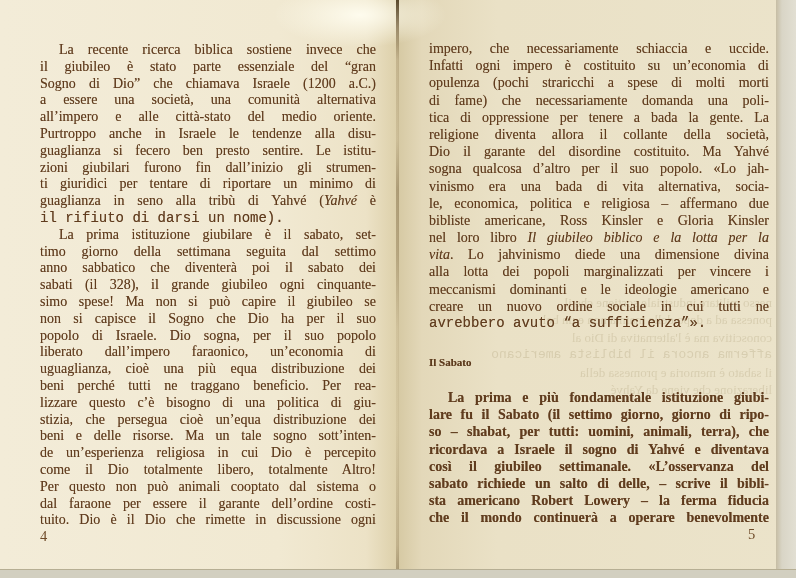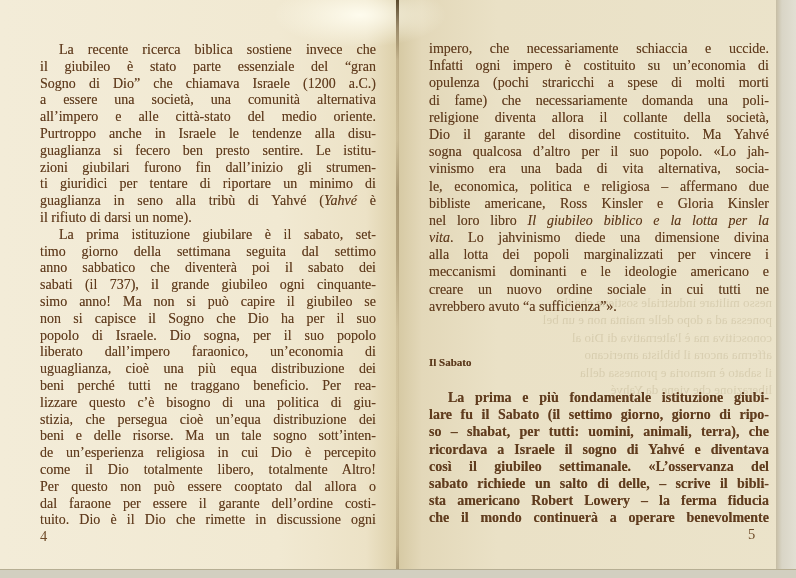--- a/index.html
+++ b/index.html
@@ -29,21 +29,21 @@
       rgba(75,57,28,0.9) 0px, rgba(104,82,46,0.6) 28px, rgba(140,118,78,0.3) 60px,
       rgba(150,128,88,0.22) 140px, rgba(118,96,58,0.45) 190px, rgba(126,104,64,0.4) 255px,
       rgba(155,133,93,0.18) 330px, rgba(160,140,100,0.14) 430px,
       rgba(132,110,72,0.3) 545px, rgba(108,88,52,0.5) 578px);
   }
   .textblock { position:absolute; color:#603c1e; font-size:14px;
     text-shadow:0 0 0.4px rgba(96,60,30,0.55); }
   .page-left .line { height:16.8px; line-height:16.8px; }
   .page-right .line { height:17.2px; line-height:17.2px; }
   .line { text-align:justify; text-align-last:justify; overflow:hidden; }
-  .line.end { text-align-last:left; }
+  .line.end { text-align-last:left;font-family:Liberation Mono, monospace; }
   .line.indent { padding-left:19px; }
   .it { font-style:italic;margin-top:25px; }
   .heading { position:absolute; font-weight:bold; font-size:11px; color:#5c3a1d;
     text-shadow:0 0 0.4px rgba(92,58,29,0.55); }
   .pagenum { position:absolute; font-size:14.5px; color:#6e4a28; }
   .ghost {
     position:absolute; left:24px; top:294px; width:350px;
     transform:scaleX(-1); color:#8d7c4e; opacity:0.2; filter:blur(0.6px);
     font-size:13px; line-height:17.4px; text-align:left;
   }
@@ -71,53 +71,54 @@
         <div class="line"><span>all’impero e alle città-stato del medio oriente.</span></div>
         <div class="line"><span>Purtroppo anche in Israele le tendenze alla disu-</span></div>
         <div class="line"><span>guaglianza si fecero ben presto sentire. Le istitu-</span></div>
         <div class="line"><span>zioni giubilari furono fin dall’inizio gli strumen-</span></div>
         <div class="line"><span>ti giuridici per tentare di riportare un minimo di</span></div>
         <div class="line"><span>guaglianza in seno alla tribù di Yahvé (</span><span class="it">Yahvé</span><span> è</span></div>
         <div class="line end"><span>il rifiuto di darsi un nome).</span></div>
         <div class="line indent"><span>La prima istituzione giubilare è il sabato, set-</span></div>
         <div class="line"><span>timo giorno della settimana seguita dal settimo</span></div>
         <div class="line"><span>anno sabbatico che diventerà poi il sabato dei</span></div>
-        <div class="line"><span>sabati (il 737), il grande giubileo ogni cinquante-</span></div>
-        <div class="line"><span>simo anno! Ma non si può capire il giubileo se</span></div>
+        <div class="line"><span>sabati (il 328), il grande giubileo ogni cinquante-</span></div>
+        <div class="line"><span>simo spese! Ma non si può capire il giubileo se</span></div>
         <div class="line"><span>non si capisce il Sogno che Dio ha per il suo</span></div>
         <div class="line"><span>popolo di Israele. Dio sogna, per il suo popolo</span></div>
         <div class="line"><span>liberato dall’impero faraonico, un’economia di</span></div>
         <div class="line"><span>uguaglianza, cioè una più equa distribuzione dei</span></div>
         <div class="line"><span>beni perché tutti ne traggano beneficio. Per rea-</span></div>
         <div class="line"><span>lizzare questo c’è bisogno di una politica di giu-</span></div>
         <div class="line"><span>stizia, che persegua cioè un’equa distribuzione dei</span></div>
         <div class="line"><span>beni e delle risorse. Ma un tale sogno sott’inten-</span></div>
         <div class="line"><span>de un’esperienza religiosa in cui Dio è percepito</span></div>
         <div class="line"><span>come il Dio totalmente libero, totalmente Altro!</span></div>
-        <div class="line"><span>Per questo non può essere cooptato dal allora o</span></div>
+        <div class="line"><span>Per questo non può animali cooptato dal sistema o</span></div>
         <div class="line"><span>dal faraone per essere il garante dell’ordine costi-</span></div>
         <div class="line"><span>tuito. Dio è il Dio che rimette in discussione ogni</span></div>
       </div>
     <div class="pagenum" style="left:40px; top:528px;">4</div>
   </div>
 
   <div class="page page-right">
     <div class="ghost">
         <div class="line"><span>nesso militare industriale sostiene che il</span></div>
         <div class="line"><span>ponessa ad a dopo delle mainta non e un bel</span></div>
         <div class="line"><span>conoscitiva ma è l'alternativa di Dio al</span></div>
         <div class="line end"><span>afferma ancora il biblista americano</span></div>
         <div class="line"><span>il sabato è memoria e promessa della</span></div>
         <div class="line"><span>liberazione che viene da Yahvé</span></div>
       </div>
     <div class="textblock" style="left:31px; top:40px; width:340px;">
         <div class="line"><span>impero, che necessariamente schiaccia e uccide.</span></div>
         <div class="line"><span>Infatti ogni impero è costituito su un’economia di</span></div>
         <div class="line"><span>opulenza (pochi straricchi a spese di molti morti</span></div>
         <div class="line"><span>di fame) che necessariamente domanda una poli-</span></div>
+        <div class="line"><span>tica di oppressione per tenere a bada la gente. La</span></div>
         <div class="line"><span>religione diventa allora il collante della società,</span></div>
         <div class="line"><span>Dio il garante del disordine costituito. Ma Yahvé</span></div>
         <div class="line"><span>sogna qualcosa d’altro per il suo popolo. «Lo jah-</span></div>
         <div class="line"><span>vinismo era una bada di vita alternativa, socia-</span></div>
         <div class="line"><span>le, economica, politica e religiosa – affermano due</span></div>
         <div class="line"><span>bibliste americane, Ross Kinsler e Gloria Kinsler</span></div>
         <div class="line"><span>nel loro libro  </span><span class="it">Il giubileo biblico e la lotta per la</span></div>
         <div class="line"><span class="it">vita</span><span>. Lo jahvinismo diede una dimensione divina</span></div>
         <div class="line"><span>alla lotta dei popoli marginalizzati per vincere i</span></div>
         <div class="line"><span>meccanismi dominanti e le ideologie americano e</span></div>

